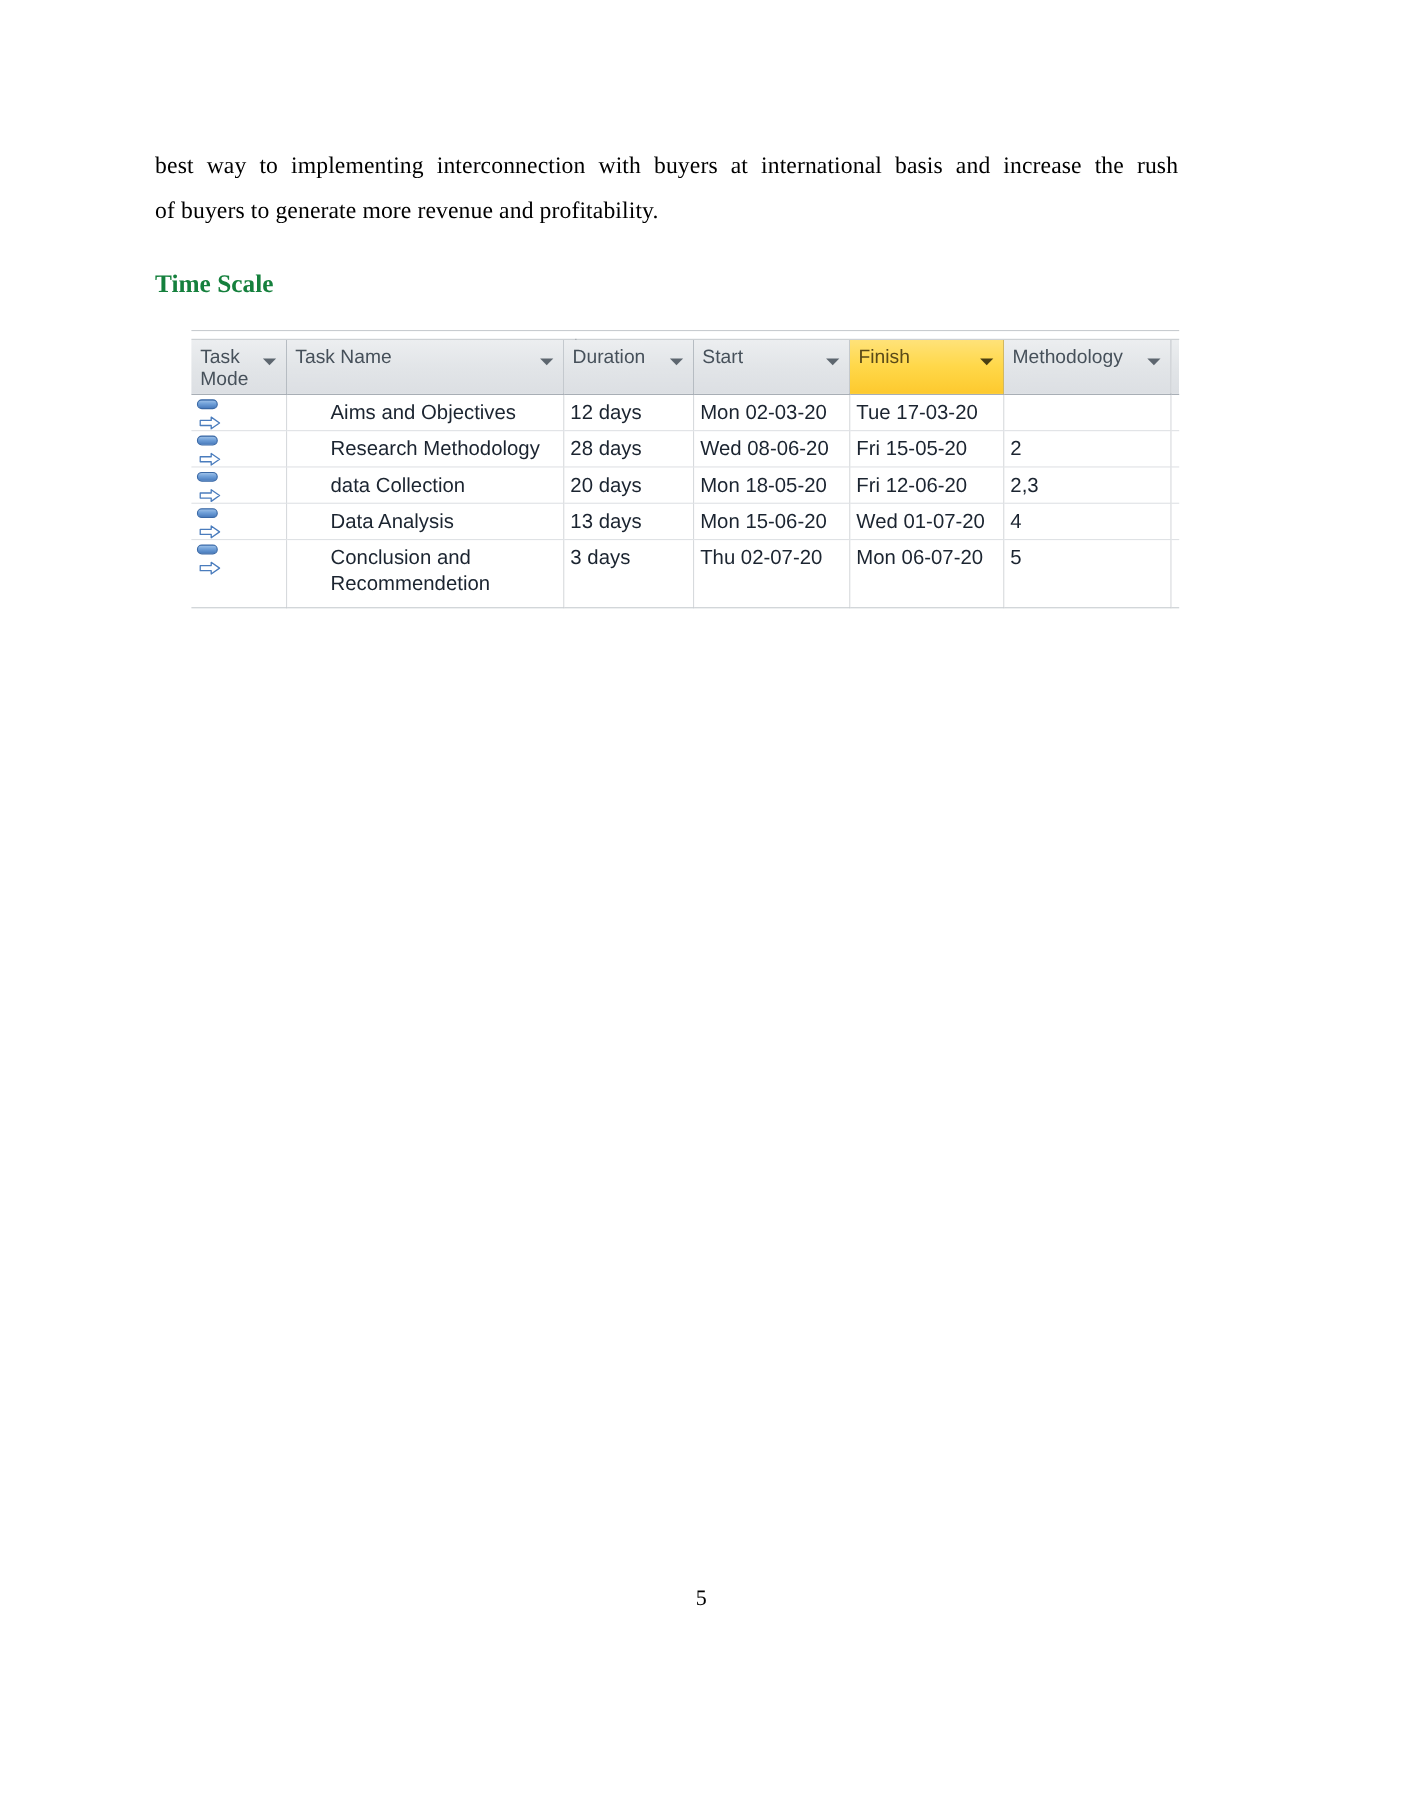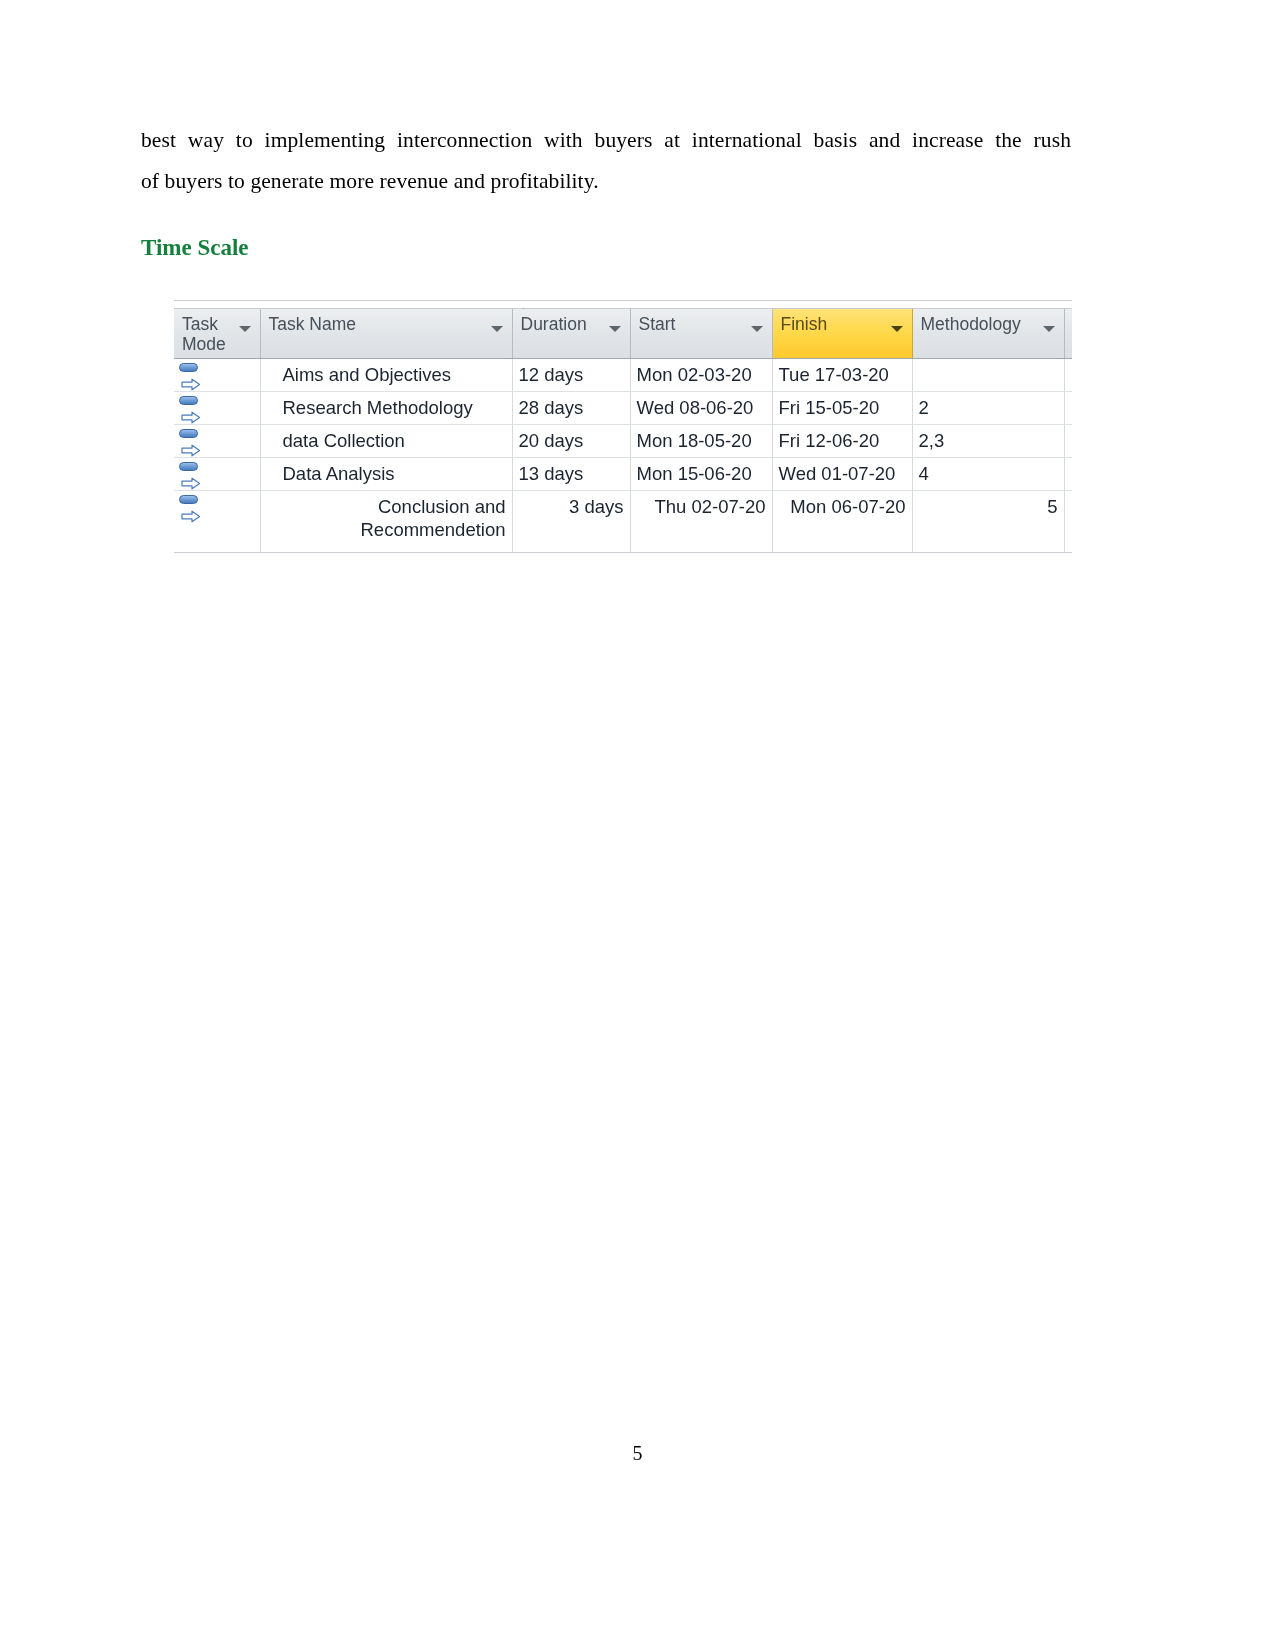--- a/index.html
+++ b/index.html
@@ -18,21 +18,21 @@
   .page {
     position: absolute;
     inset: 0;
     background: #ffffff;
   }
 
   
   .content {
     position: absolute;
     left: 141px;
-    top: 120px;
+    top: 130px;
     width: 930px;
   }
   .para {
     font-family: "Liberation Serif", serif;
     font-size: 21.5px;
     line-height: 41px;
     color: #000000;
     text-align: justify;
     margin: 0;
     letter-spacing: 0.1px;
@@ -143,27 +143,27 @@
     vertical-align: top;
     box-sizing: border-box;
     background: #ffffff;
     line-height: 23px;
   }
   table.proj tbody td.mode {
     padding: 3px 0 0 4px;
     border-right: 1px solid #d7dadd;
   }
   table.proj tbody td.name {
-    padding-left: 22px;
+    padding-left: 40px;
   }
   table.proj tbody td.extra {
     border-right: none;
     padding: 0;
   }
-  table.proj tbody tr.tall td { height: 62px; text-align: right; }
+  table.proj tbody tr.tall td { height: 62px; }
   table.proj tbody tr:last-child td { border-bottom: 1px solid #c8ccd0; }
 
   
   .mode-icon {
     display: block;
     width: 26px;
     height: 25px;
     position: relative;
   }
   .mode-icon .bar {

